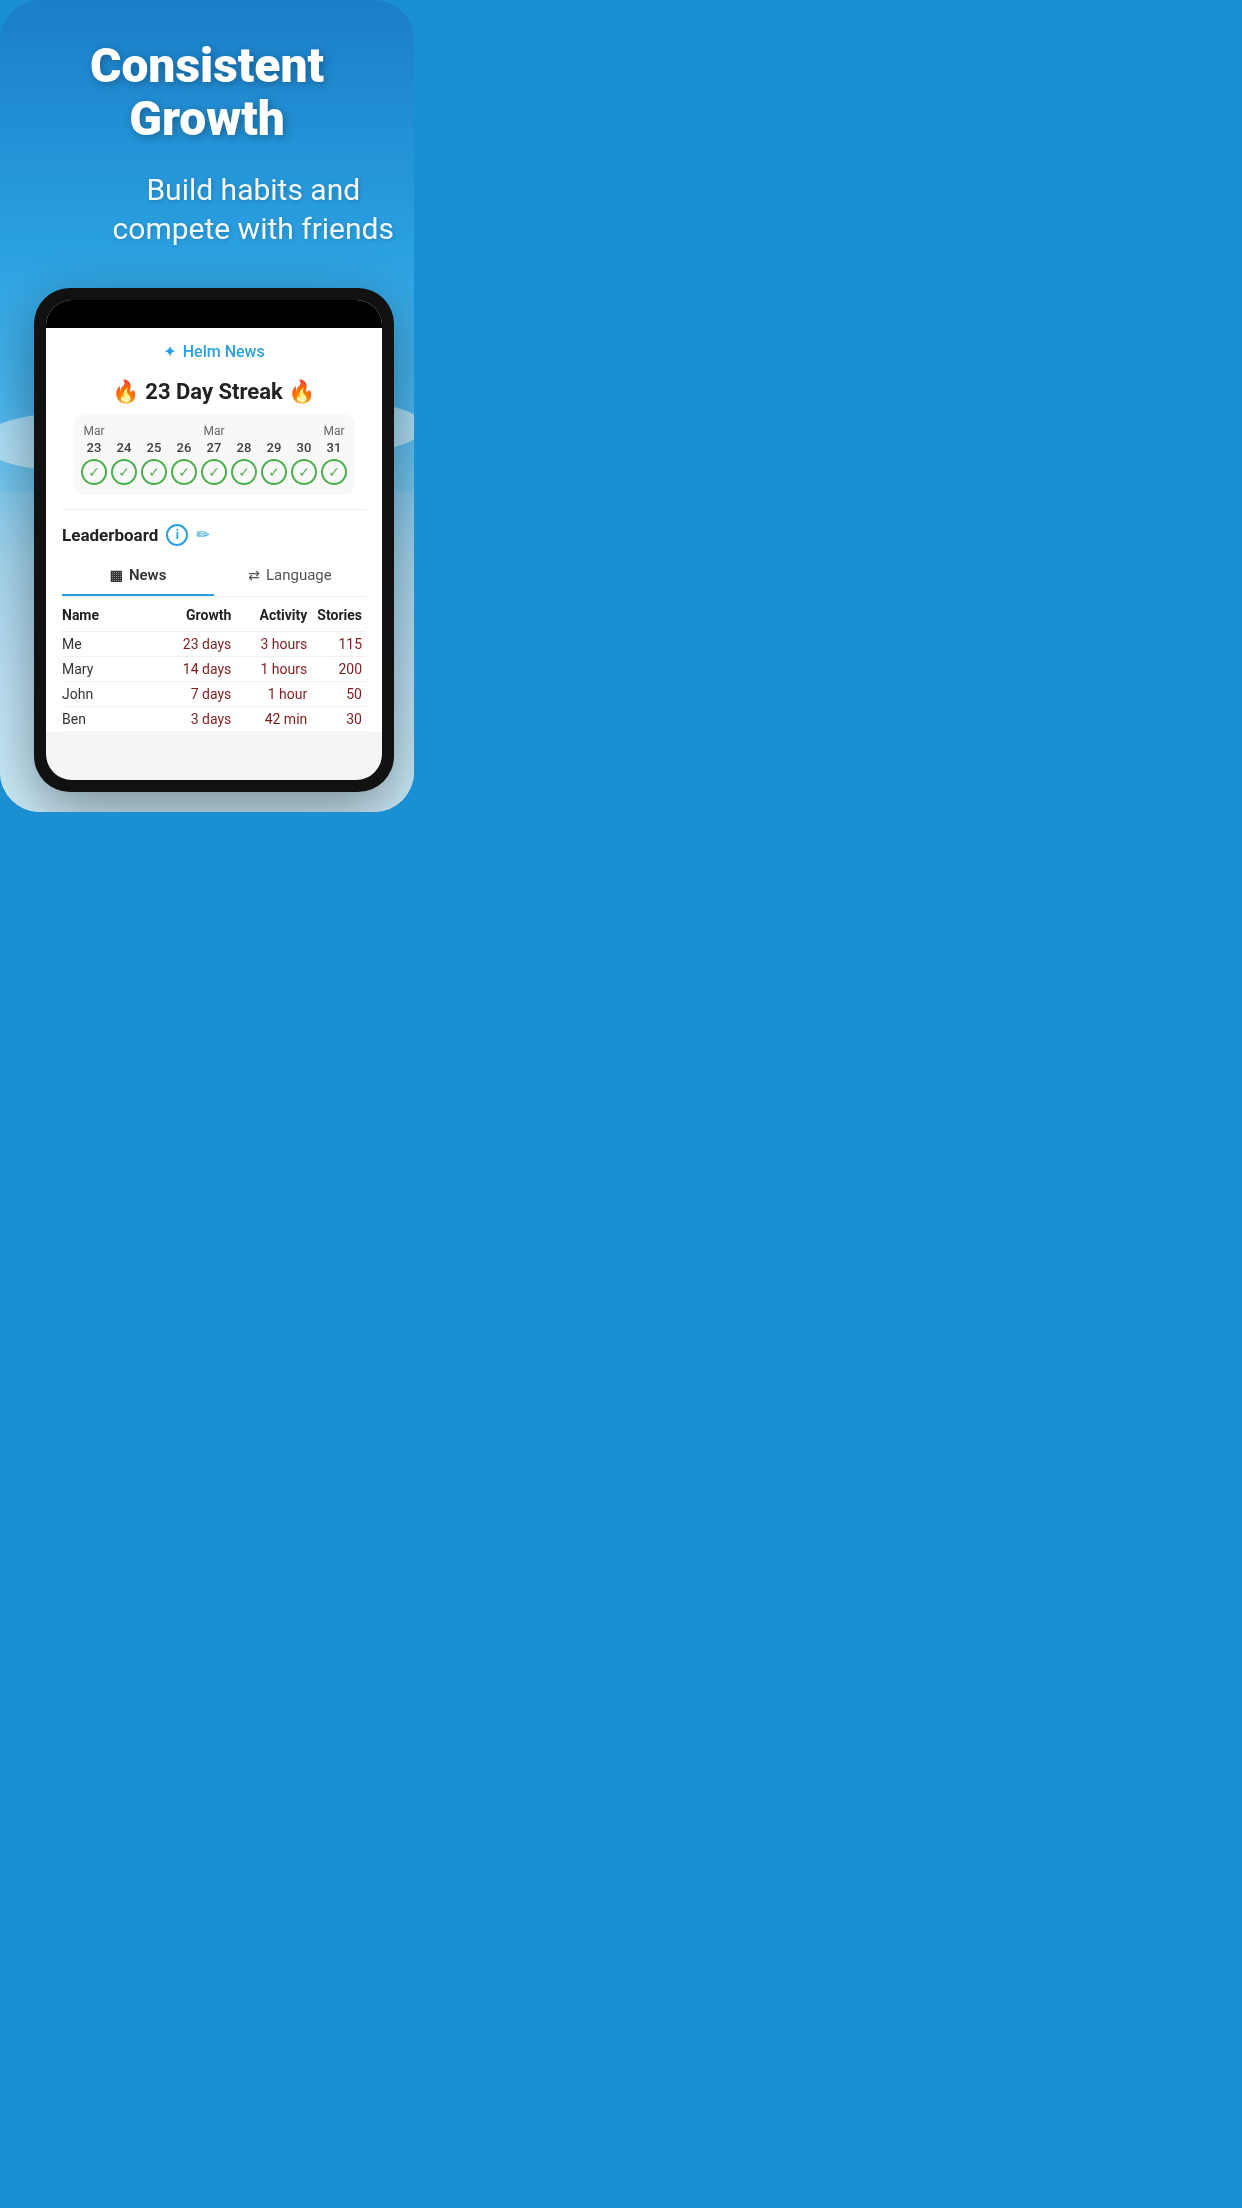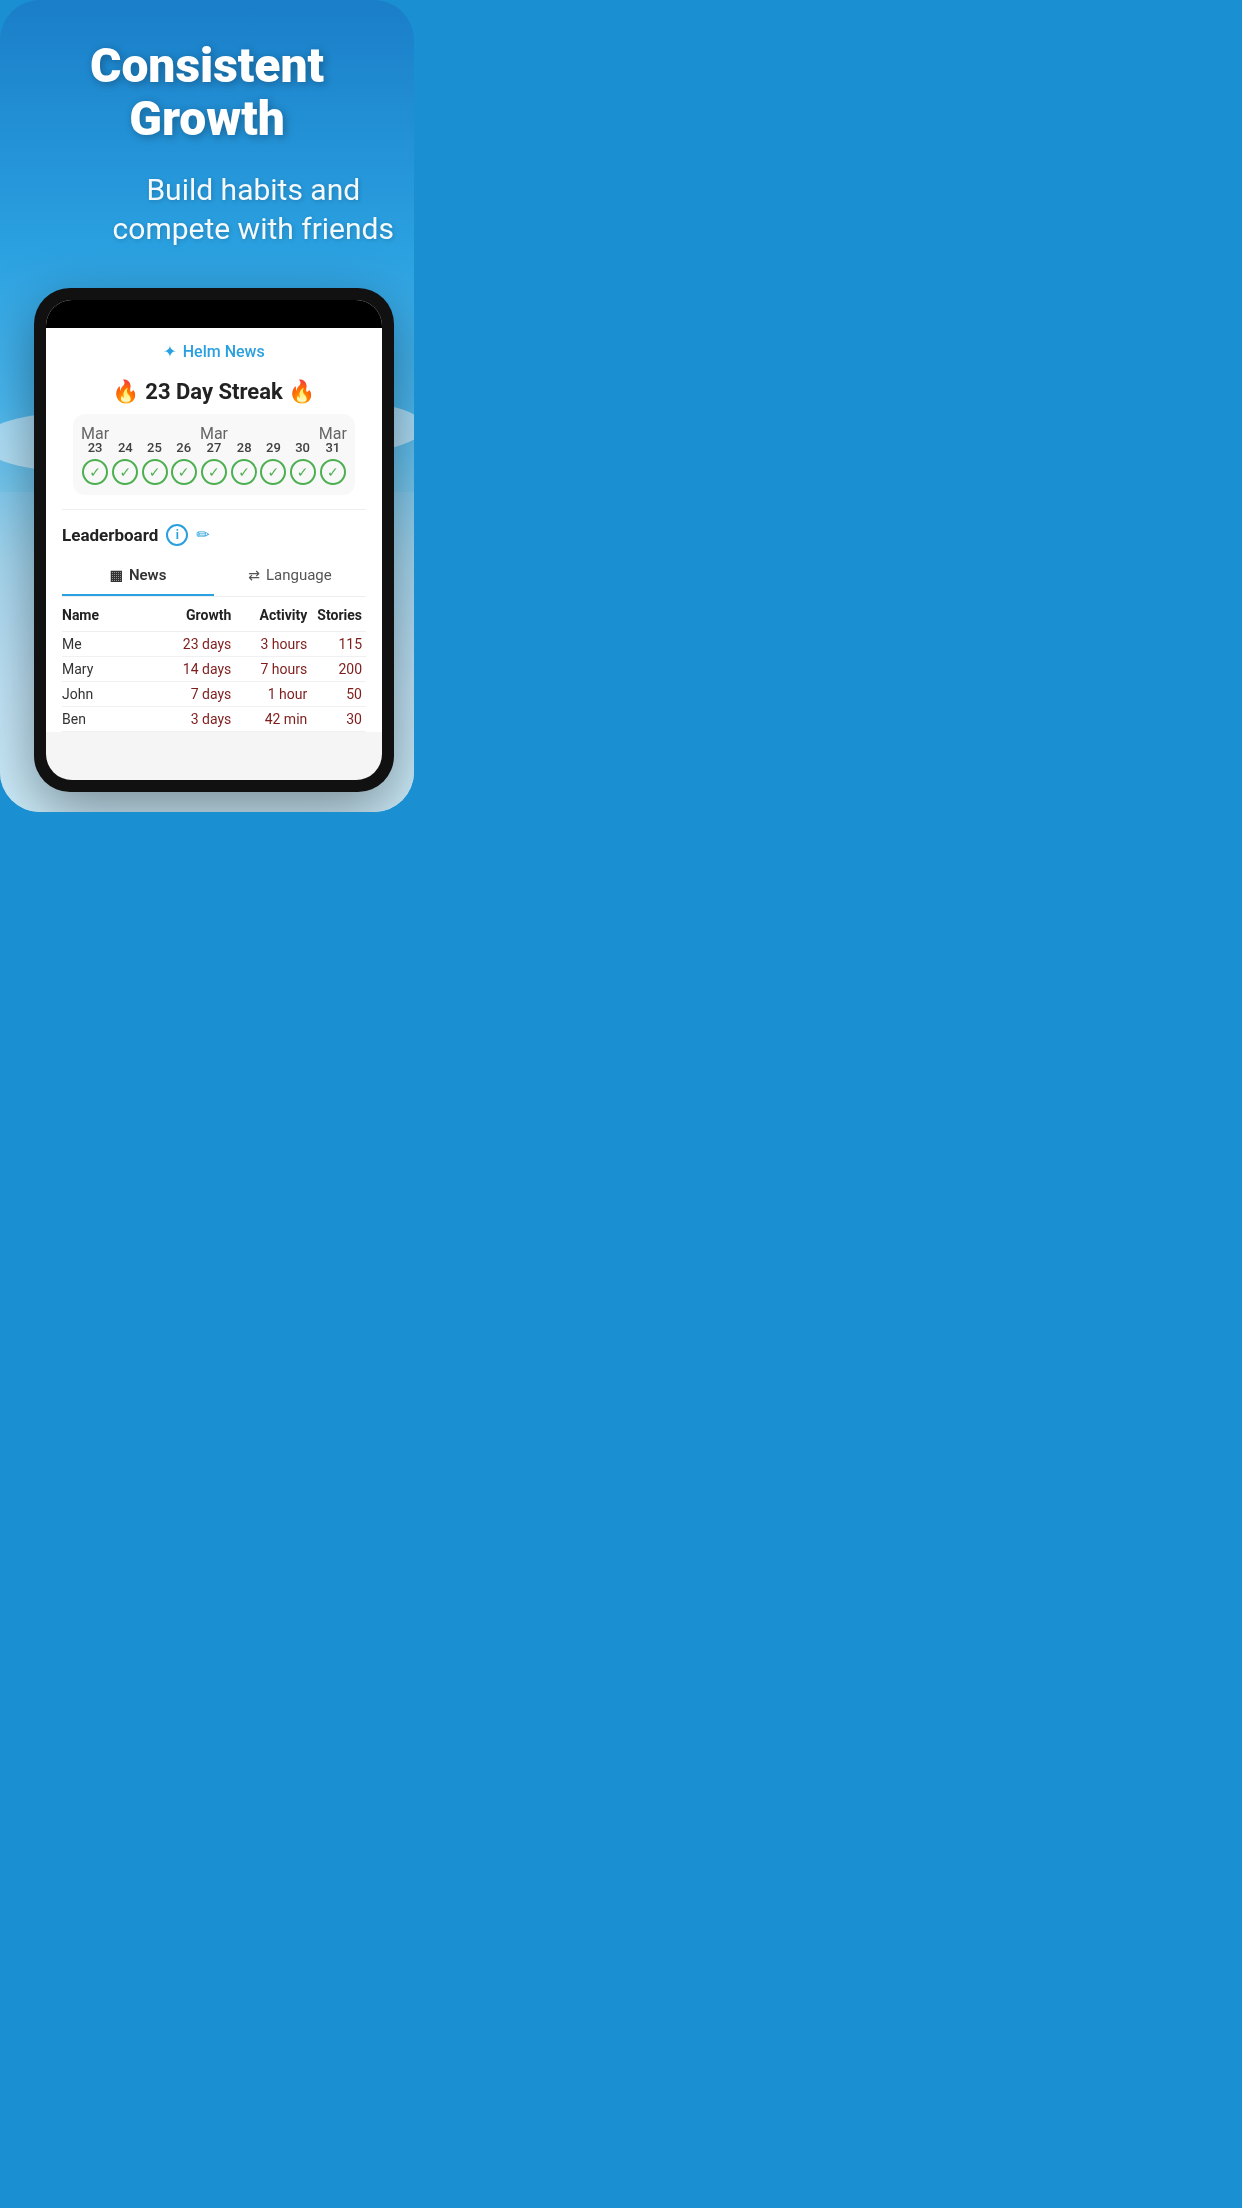--- a/index.html
+++ b/index.html
@@ -172,21 +172,21 @@
     }
 
     .cal-day {
       display: flex;
       flex-direction: column;
       align-items: center;
       gap: 4px;
     }
 
     .cal-month {
-      font-size: 16px;
+      font-size: 12px;
       color: #666;
       height: 12px;
     }
 
     .cal-num {
       font-size: 13px;
       color: #404040;
       font-weight: 500;
     }
 
@@ -440,21 +440,21 @@
               <tbody id="leaderboard-body">
               <tr class="data-row">
     <td class="col-name">Me</td>
     <td class="col-streak">23 days</td>
     <td class="col-activity">3 hours</td>
     <td class="col-stories">115</td>
   </tr>
                   <tr class="data-row">
     <td class="col-name">Mary</td>
     <td class="col-streak">14 days</td>
-    <td class="col-activity">7 hours</td>
+    <td class="col-activity">1 hours</td>
     <td class="col-stories">200</td>
   </tr>
                   <tr class="data-row">
     <td class="col-name">John</td>
     <td class="col-streak">7 days</td>
     <td class="col-activity">1 hour</td>
     <td class="col-stories">50</td>
   </tr>
                   <tr class="data-row">
     <td class="col-name">Ben</td>

